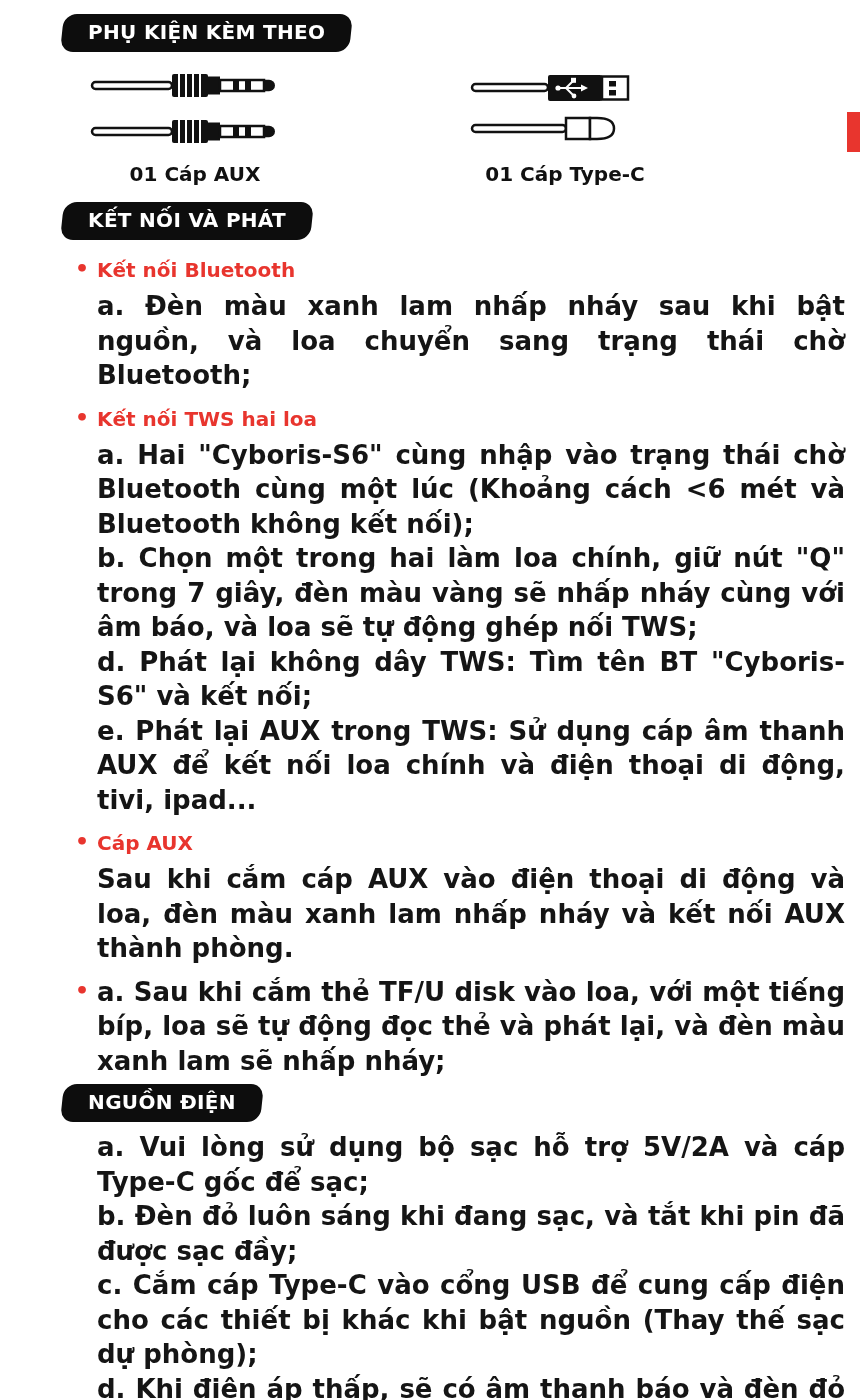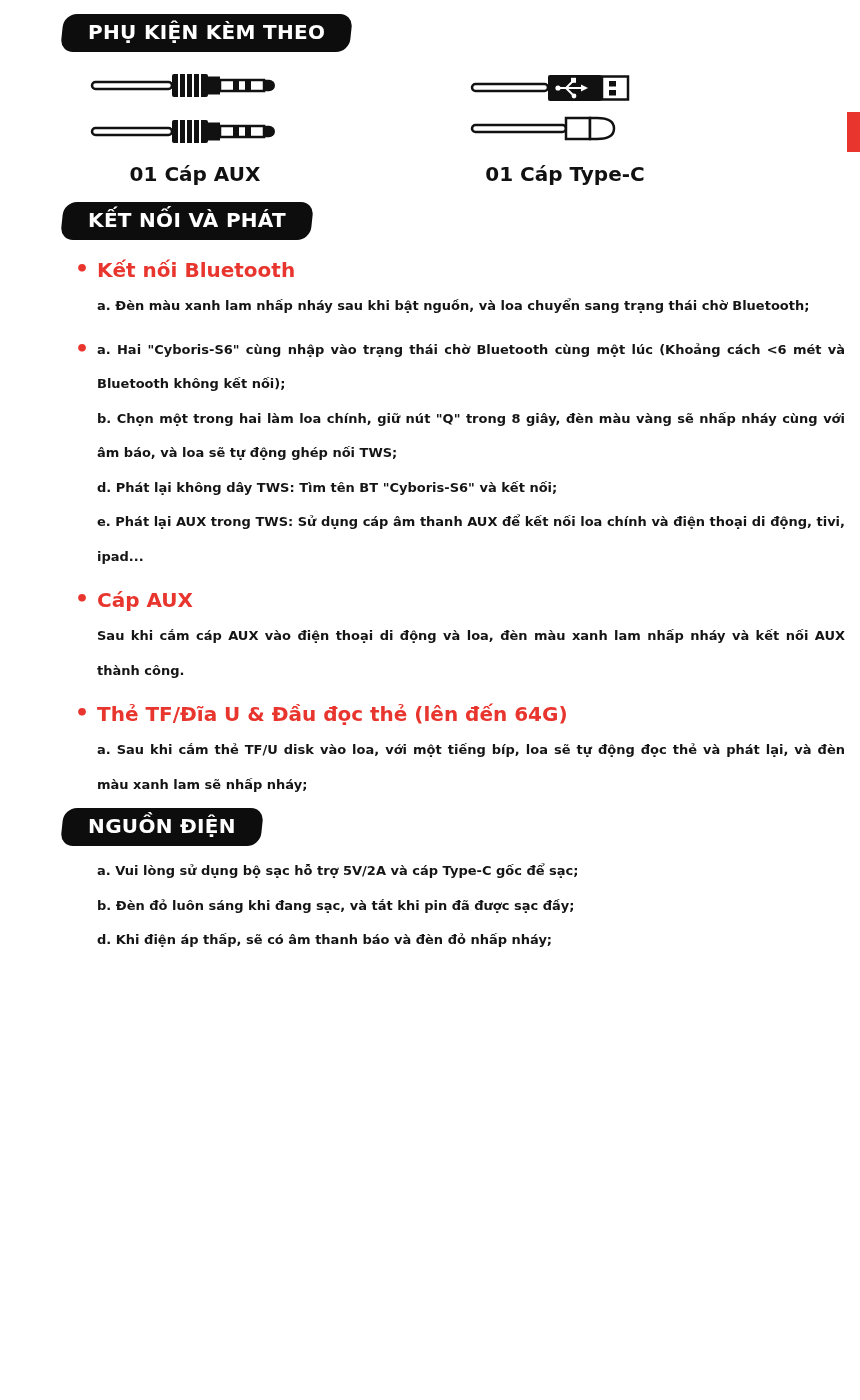--- a/index.html
+++ b/index.html
@@ -57,21 +57,21 @@
   
   .content { margin-left: 97px; margin-right: 15px; }
   .topic { position: relative; }
   .topic-head { position: relative; margin: 9px 0 2px 0; }
   .bullet {
     position: absolute; left: -22px; top: 1px;
     color: #e8352e; font-size: 22px; line-height: 30px;
   }
   .topic-title { color: #e8352e; font-size: 20px; line-height: 34px; text-align: center; }
   .para {
-    font-size: 13px;
+    font-size: 26px;
     line-height: 34.5px;
     text-align: justify;
     color: #151515;
   }
   .power-list { margin-top: 2px; }
 
   svg { display: block; }
 </style>
 </head>
 <body>
@@ -164,50 +164,51 @@
       <div class="topic-head">
         <span class="bullet">•</span>
         <span class="topic-title">Kết nối Bluetooth</span>
       </div>
       <p class="para">a. Đèn màu xanh lam nhấp nháy sau khi bật nguồn, và loa chuyển sang trạng thái chờ Bluetooth;</p>
     </div>
 
     <div class="topic">
       <div class="topic-head">
         <span class="bullet">•</span>
+        <span class="topic-title">Kết nối TWS hai loa</span>
       </div>
       <p class="para">a. Hai "Cyboris-S6" cùng nhập vào trạng thái chờ Bluetooth cùng một lúc (Khoảng cách &lt;6 mét và Bluetooth không kết nối);</p>
-      <p class="para">b. Chọn một trong hai làm loa chính, giữ nút "Q" trong 8 giây, đèn màu vàng sẽ nhấp nháy cùng với âm báo, và loa sẽ tự động ghép nối TWS;</p>
+      <p class="para">b. Chọn một trong hai làm loa chính, giữ nút "Q" trong 7 giây, đèn màu vàng sẽ nhấp nháy cùng với âm báo, và loa sẽ tự động ghép nối TWS;</p>
       <p class="para">d. Phát lại không dây TWS: Tìm tên BT "Cyboris-S6" và kết nối;</p>
       <p class="para">e. Phát lại AUX trong TWS: Sử dụng cáp âm thanh AUX để kết nối loa chính và điện thoại di động, tivi, ipad...</p>
     </div>
 
     <div class="topic">
       <div class="topic-head">
         <span class="bullet">•</span>
         <span class="topic-title">Cáp AUX</span>
       </div>
-      <p class="para">Sau khi cắm cáp AUX vào điện thoại di động và loa, đèn màu xanh lam nhấp nháy và kết nối AUX thành công.</p>
-    </div>
-
-    <div class="topic">
-      <div class="topic-head">
-        <span class="bullet">•</span>
-        <span class="topic-title">Thẻ TF/Đĩa U &amp; Đầu đọc thẻ (lên đến 64G)</span>
+      <p class="para">Sau khi cắm cáp AUX vào điện thoại di động và loa, đèn màu xanh lam nhấp nháy và kết nối AUX thành phòng.</p>
+    </div>
+
+    <div class="topic">
+      <div class="topic-head">
+        <span class="bullet">•</span>
       </div>
       <p class="para">a. Sau khi cắm thẻ TF/U disk vào loa, với một tiếng bíp, loa sẽ tự động đọc thẻ và phát lại, và đèn màu xanh lam sẽ nhấp nháy;</p>
     </div>
 
   </div>
 
   
   <div class="badge badge-power">
     <span class="badge-text">NGUỒN ĐIỆN</span>
   </div>
 
   <div class="content power-list">
     <p class="para">a. Vui lòng sử dụng bộ sạc hỗ trợ 5V/2A và cáp Type-C gốc để sạc;</p>
     <p class="para">b. Đèn đỏ luôn sáng khi đang sạc, và tắt khi pin đã được sạc đầy;</p>
+    <p class="para">c. Cắm cáp Type-C vào cổng USB để cung cấp điện cho các thiết bị khác khi bật nguồn (Thay thế sạc dự phòng);</p>
     <p class="para">d. Khi điện áp thấp, sẽ có âm thanh báo và đèn đỏ nhấp nháy;</p>
 
   </div>
 
 </div>
 
 </body></html>

